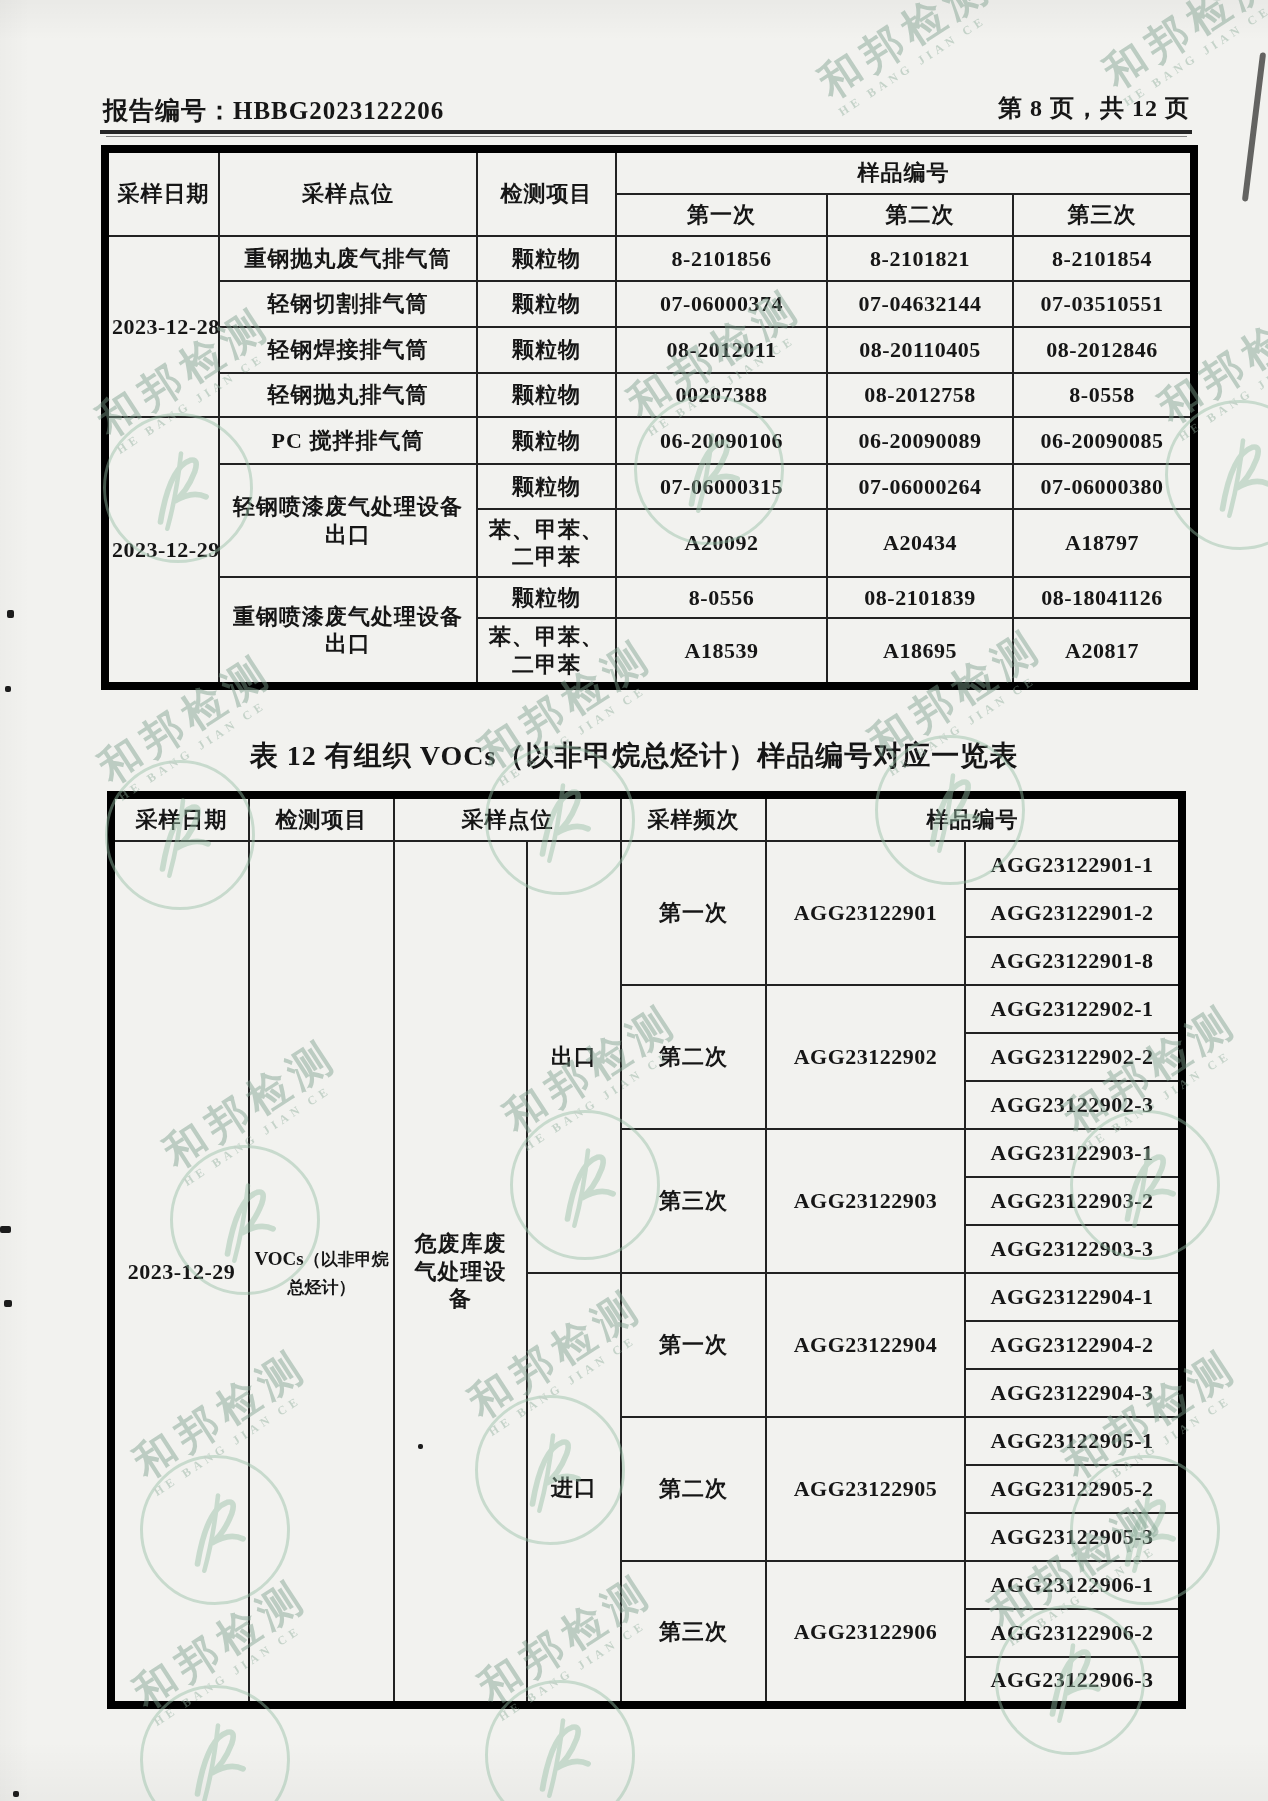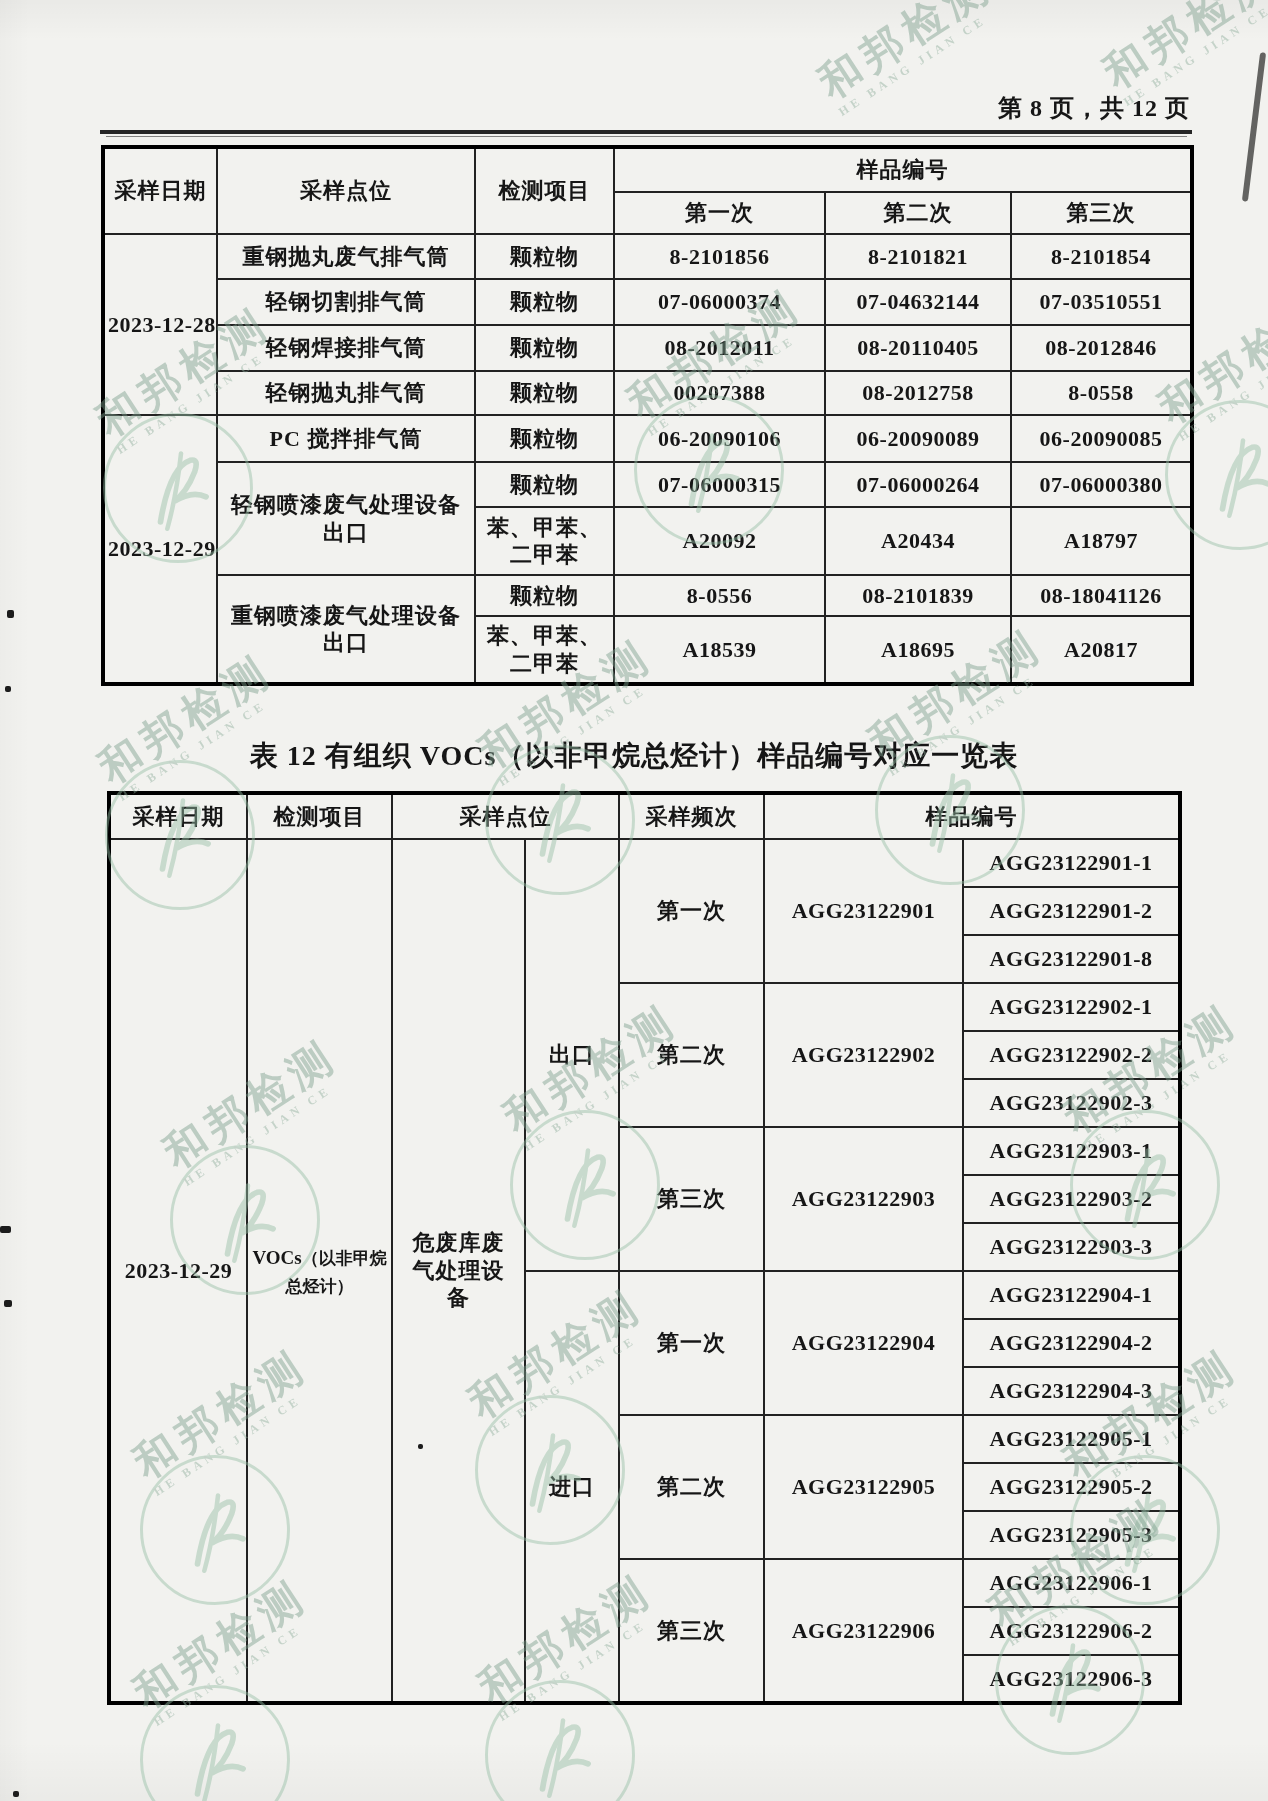--- a/index.html
+++ b/index.html
@@ -17,21 +17,21 @@
   
   .report-header{position:absolute;left:101px;right:78px;top:94px;height:32px;}
   .report-no{position:absolute;left:2px;top:0;font-size:25px;font-weight:700;letter-spacing:1px;}
   .page-info{position:absolute;right:0;top:-2px;font-size:24px;font-weight:700;letter-spacing:1px;}
   .header-rule{position:absolute;left:100px;top:130px;width:1092px;height:4px;background:#262626;}
   .header-rule:after{content:"";position:absolute;left:6px;top:6px;width:99%;height:1px;background:rgba(38,38,38,.55);}
   
   table{border-collapse:collapse;table-layout:fixed;position:absolute;background:transparent;}
   td,th{border:2.5px solid #222;padding:0 3px;text-align:center;vertical-align:middle;
         font-weight:700;font-size:22px;line-height:1.25;overflow:hidden;}
-  table{border:4px solid #000000;}
+  table{border:8px solid #000000;}
   #table1{left:101px;top:145px;width:1089px;}
   #table2{left:107px;top:791px;width:1071px;}
   .id-cell{font-size:22px;letter-spacing:0.5px;white-space:nowrap;}
   .cn{letter-spacing:1px;}
   .point-narrow{padding:8px 14px;margin-top:45px;}
   .voc-main{font-size:19px;letter-spacing:0;}
   .voc-sub{font-size:17px;letter-spacing:0;}
   
   .t2-title{position:absolute;left:0;top:737px;width:100%;text-align:center;
     font-size:28px;font-weight:700;letter-spacing:1px;}
@@ -50,20 +50,21 @@
   .speck{position:absolute;background:#1c1c1c;border-radius:2px;z-index:4;}
   .edge-mark{position:absolute;left:1251px;top:52px;width:6px;height:150px;background:#4a4a48;
     transform:rotate(7deg);border-radius:3px;opacity:.85;z-index:4;}
 </style>
 </head>
 <body>
 
 <div class="scan-shade"></div>
 
 <div class="report-header">
+  <div class="report-no">报告编号：HBBG2023122206</div>
   <div class="page-info">第 8 页，共 12 页</div>
 </div>
 <div class="header-rule"></div>
 
 <table id="table1">
   <colgroup>
     <col style="width:114px">
       <col style="width:258px">
       <col style="width:139px">
     <col style="width:211px">

